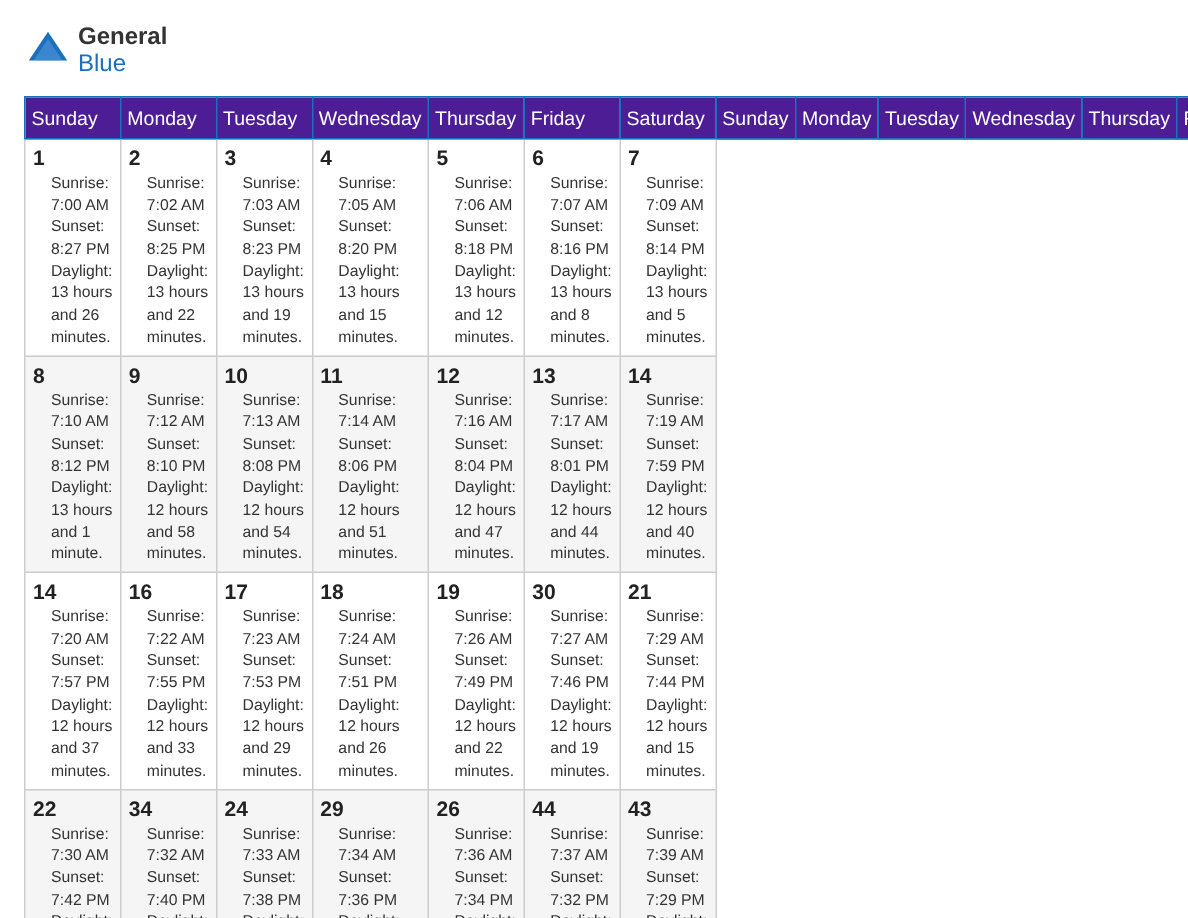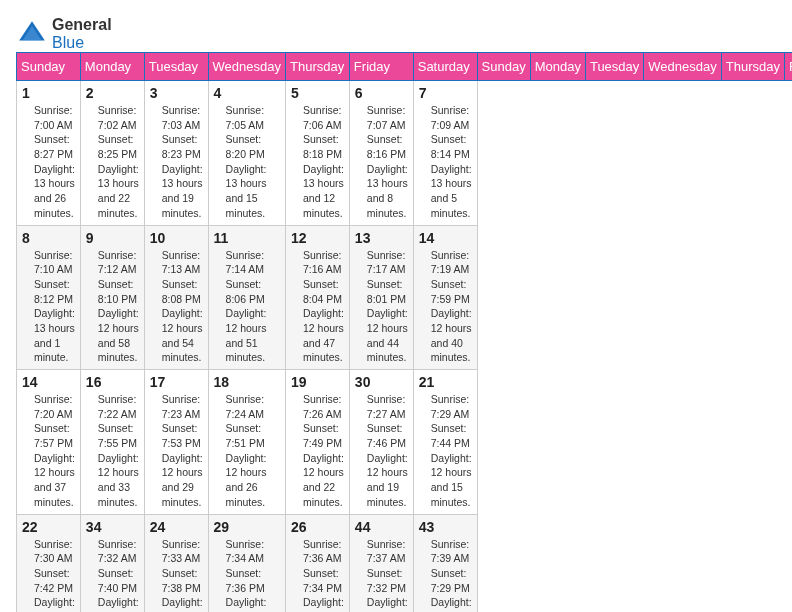--- a/index.html
+++ b/index.html
@@ -7,20 +7,21 @@
       font-family: Arial, sans-serif;
       background: #fff;
       width: 792px;
       min-height: 612px;
       padding: 16px;
     }
     .header {
       display: flex;
       justify-content: space-between;
       align-items: flex-start;
+      margin-bottom: 12px;
     }
     .logo {
       display: flex;
       align-items: center;
       gap: 4px;
     }
     .logo-icon {
       width: 32px;
       height: 32px;
     }
@@ -35,21 +36,21 @@
     .location {
       font-size: 14px;
       color: #555;
     }
     table {
       width: 100%;
       border-collapse: collapse;
       font-size: 11px;
     }
     th {
-      background-color: #ec4899;
+      background-color: #4c1d95;
       color: #fff;
       padding: 6px 4px;
       text-align: left;
       font-size: 13px;
       font-weight: normal;
       border: 1px solid #1a6fbf;
     }
     td {
       border: 1px solid #ccc;
       vertical-align: top;

